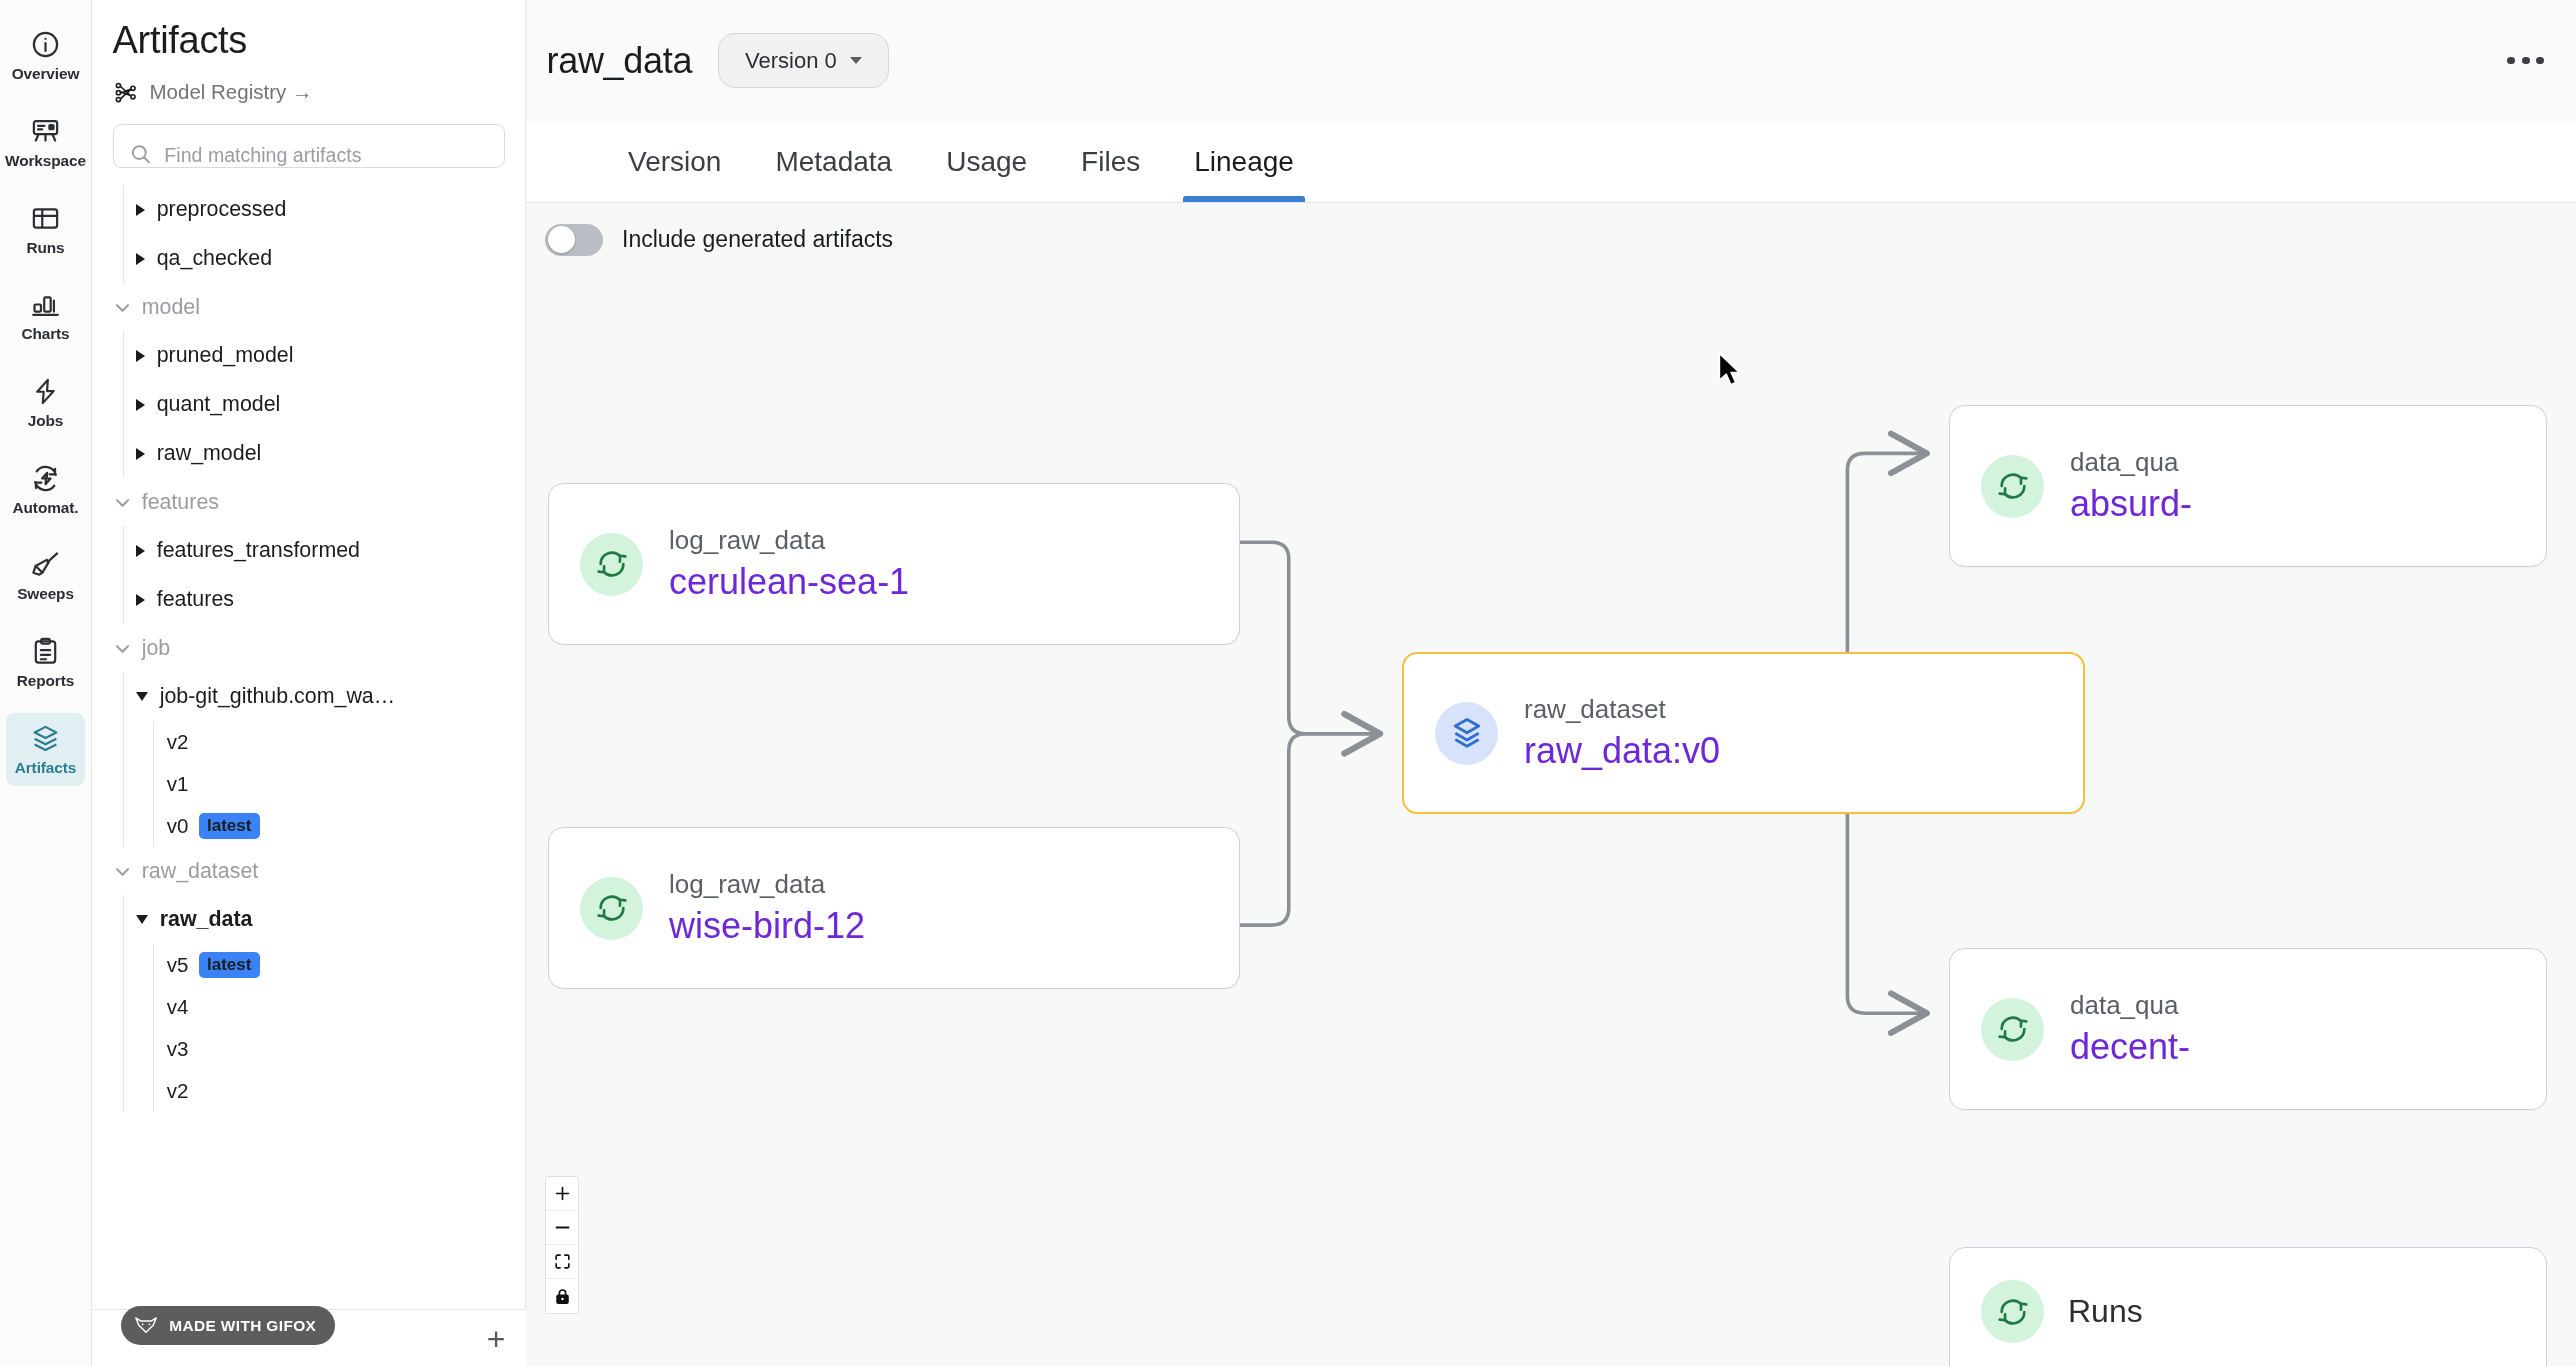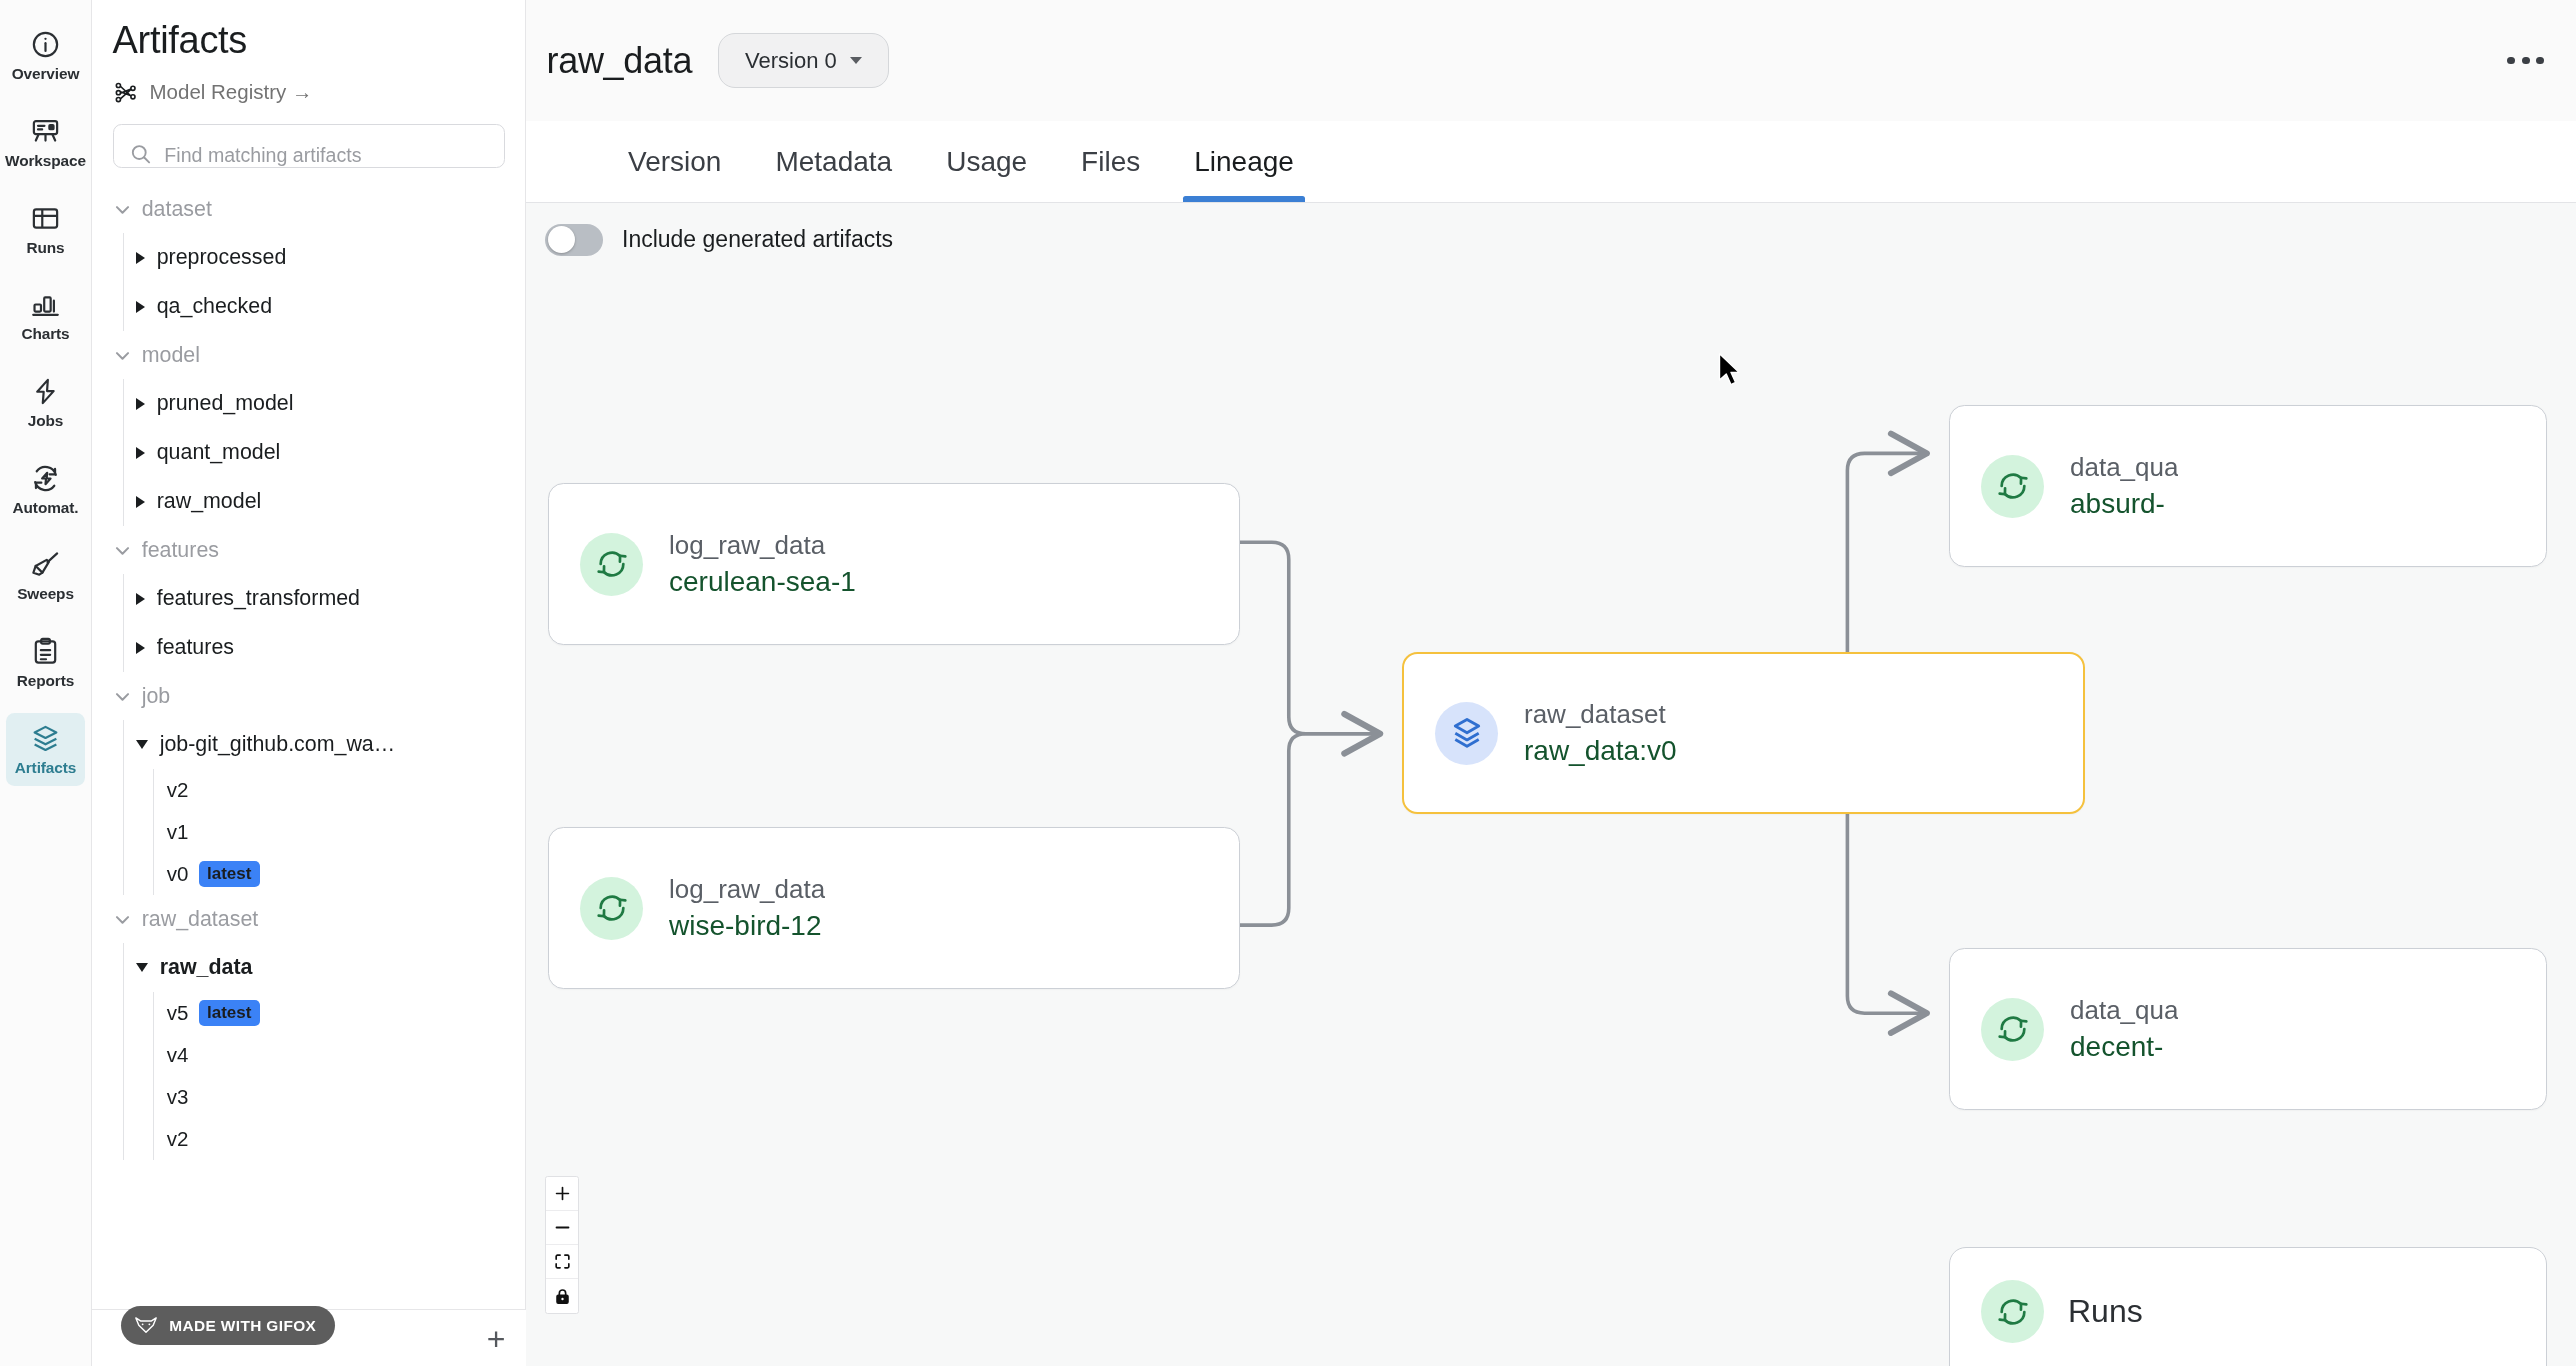--- a/index.html
+++ b/index.html
@@ -203,21 +203,21 @@
   .gnode.selected { border-color: #f5c13d; border-width: 2.6px; }
   .gi {
     width: 63px; height: 63px; border-radius: 50%;
     display: flex; align-items: center; justify-content: center;
     flex: none;
   }
   .gi.run { background: #d3f3dd; }
   .gi.art { background: #d7e3fb; }
   .gtext { display: flex; flex-direction: column; gap: 5.1px; overflow: hidden; }
   .gtext .t1 { font-size: 26px; color: #5a5f66; white-space: nowrap; }
-  .gtext .t2 { font-size: 28px; color: #14532d; white-space: nowrap; }
+  .gtext .t2 { font-size: 36px; color: #6d28d9; white-space: nowrap; }
 
   .runs-panel {
     position: absolute;
     background: #fff;
     border: 1.7px solid #ccd0d6;
     border-radius: 17px;
     padding: 32px 0 0 31px;
   }
   .runs-head { display: flex; align-items: center; gap: 24px; }
   .runs-head .rh-lbl { font-size: 32px; color: #2b2f33; }
@@ -347,26 +347,20 @@
     <div class="sb-search">
       <svg width="26" height="26" viewBox="0 0 24 24" fill="none" stroke="#9a9ca1" stroke-width="1.9" stroke-linecap="round">
           <circle cx="10.5" cy="10.5" r="6.6"></circle>
           <path d="M15.6 15.6 20.6 20.6"></path>
         </svg>
       <input placeholder="Find matching artifacts" style="">
     </div>
 
     <div class="tree" id="tree">
         <div class="grp">
-          <div class="grp-head">
-            <svg class="chev-d" viewBox="0 0 24 24" fill="none" stroke="currentColor" stroke-width="2.6" stroke-linecap="round" stroke-linejoin="round">
-              <path d="M5 9l7 7 7-7"></path>
-            </svg>
-            <span class="gname">dataset</span>
-          </div>
           <div class="grp-body">
             <div class="node">
               <span class="tri tri-r"></span>
               <span class="nname">preprocessed</span>
             </div>
             <div class="node">
               <span class="tri tri-r"></span>
               <span class="nname">qa_checked</span>
             </div>
           </div>

